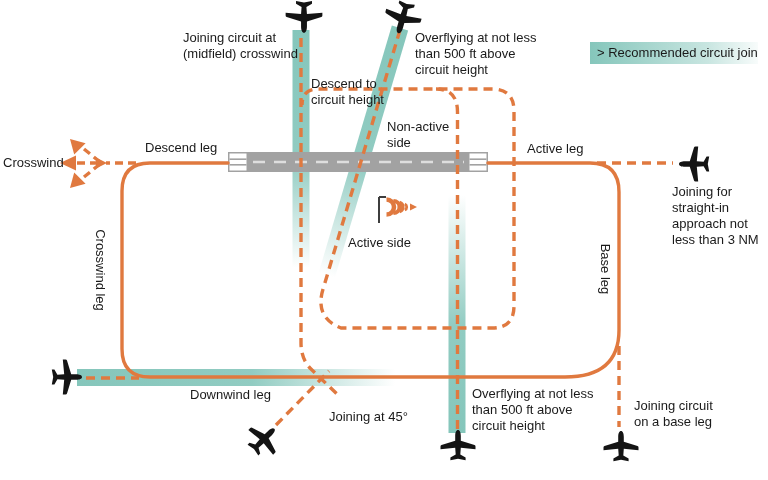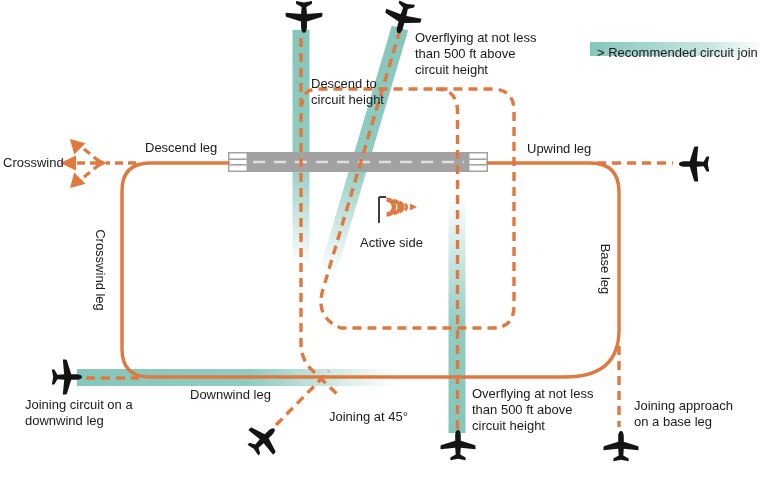--- a/index.html
+++ b/index.html
@@ -10,21 +10,21 @@
     --label-text:#1A1A1A;
     --plane-black:#141414;
     --pole-gray:#3E3E3E;
   }
   html,body{margin:0;padding:0;background:#fff;}
   #stage{position:relative;width:768px;height:480px;background:#fff;overflow:hidden;
          font-family:"Liberation Sans",sans-serif;color:var(--label-text);}
   #diagram-svg{position:absolute;left:0;top:0;}
   .label{position:absolute;font-size:13px;line-height:16px;white-space:pre-line;color:var(--label-text);}
   .vlabel{transform:translate(-50%,-50%) rotate(90deg);white-space:nowrap;}
-  #legend{position:absolute;left:590px;top:42px;width:168px;height:14px;
+  #legend{position:absolute;left:590px;top:42px;width:168px;height:22px;
           background:linear-gradient(90deg,var(--band-teal) 0%,rgba(133,198,187,.45) 70%,rgba(133,198,187,.06) 100%);
           font-size:13px;line-height:22px;padding-left:7px;box-sizing:border-box;white-space:nowrap;}
   .orange-stroke{stroke:var(--circuit-orange);fill:none;stroke-width:3.4;}
   .dashed{stroke-dasharray:9 6;}
   .dashed-sm{stroke-dasharray:8 5;}
   .orange-fill{fill:var(--circuit-orange);stroke:none;}
   .plane{fill:var(--plane-black);stroke:none;}
   .gs1{stop-color:var(--band-teal);stop-opacity:1;}
   .gsm{stop-color:var(--band-teal);stop-opacity:.9;}
   .gs0{stop-color:var(--band-teal);stop-opacity:0;}
@@ -114,34 +114,40 @@
       <use href="#planeShape" class="plane" transform="translate(695,164) rotate(-90)"></use>
       <use href="#planeShape" class="plane" transform="translate(66,377) rotate(90)"></use>
       <use href="#planeShape" class="plane" transform="translate(263,440) rotate(45)"></use>
       <use href="#planeShape" class="plane" transform="translate(458,446)"></use>
       <use href="#planeShape" class="plane" transform="translate(621,447)"></use>
     </g>
   </svg>
 
   <div id="legend">&gt; Recommended circuit join</div>
 
+  <div class="label" style="left:183px;top:30px">Joining circuit at
+(midfield) crosswind</div>
   <div class="label" style="left:311px;top:76px">Descend to
 circuit height</div>
   <div class="label" style="left:415px;top:30px">Overflying at not less
 than 500 ft above
 circuit height</div>
   <div class="label" style="left:145px;top:140px">Descend leg</div>
   <div class="label" style="left:3px;top:155px">Crosswind</div>
-  <div class="label" style="left:527px;top:141px">Upwind leg</div>
-  <div class="label" style="left:360px;top:235px">Active side</div>
+  <div class="label" style="left:387px;top:119px">Non-active
+side</div>
+  <div class="label" style="left:527px;top:141px">Active leg</div>
+  <div class="label" style="left:672px;top:184px">Joining for
+straight-in
+approach not
+less than 3 NM</div>
+  <div class="label" style="left:348px;top:235px">Active side</div>
   <div class="label vlabel" style="left:100px;top:270px">Crosswind leg</div>
   <div class="label vlabel" style="left:605px;top:269px">Base leg</div>
-  <div class="label" style="left:25px;top:397px">Joining circuit on a
-downwind leg</div>
   <div class="label" style="left:190px;top:387px">Downwind leg</div>
   <div class="label" style="left:329px;top:409px">Joining at 45°</div>
   <div class="label" style="left:472px;top:386px">Overflying at not less
 than 500 ft above
 circuit height</div>
-  <div class="label" style="left:634px;top:398px">Joining approach
+  <div class="label" style="left:634px;top:398px">Joining circuit
 on a base leg</div>
 
 </div>
 
 </body></html>

